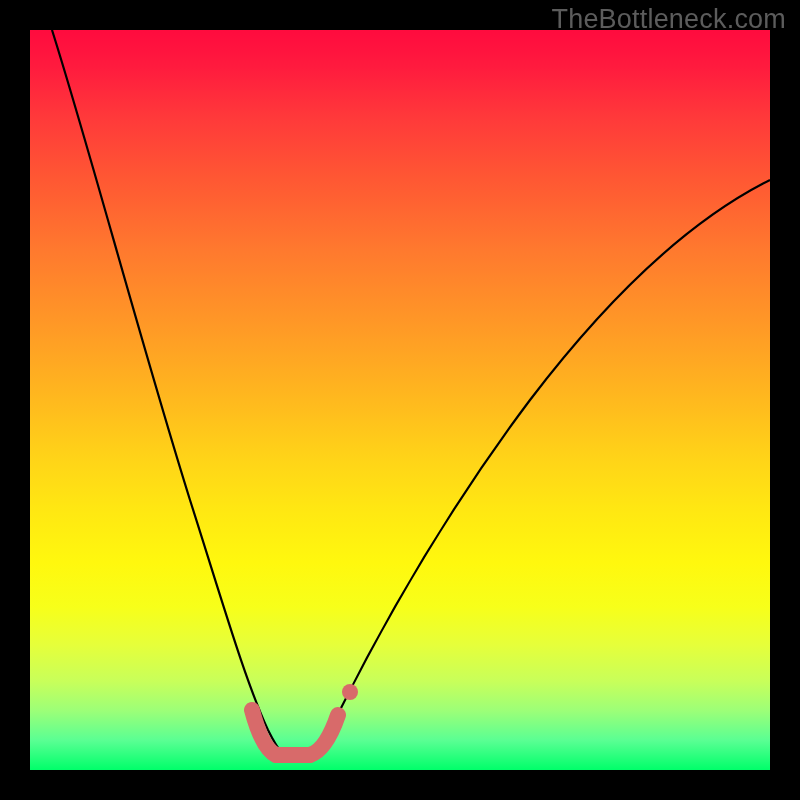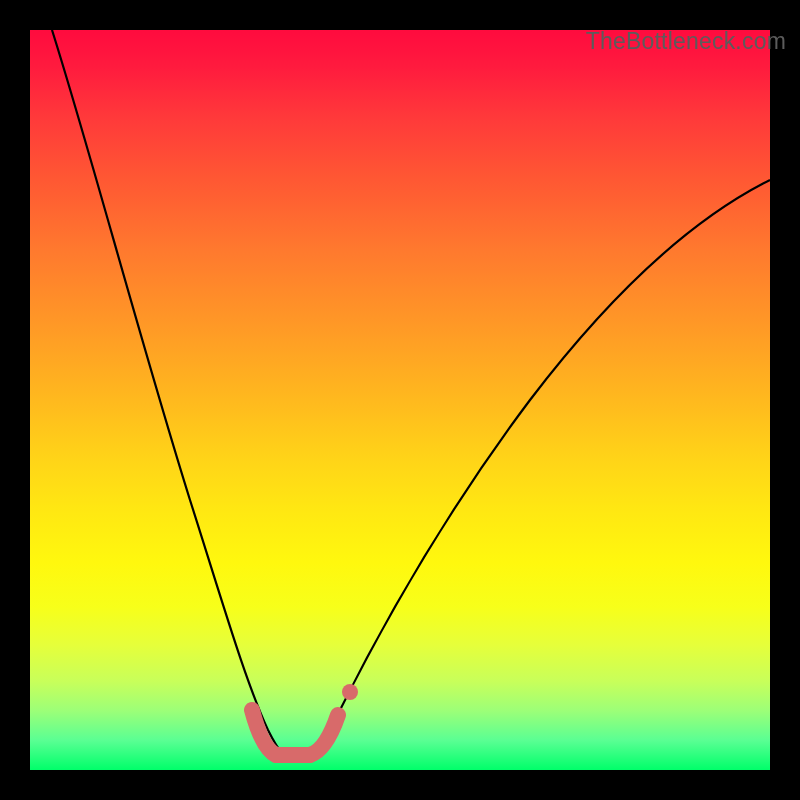--- a/index.html
+++ b/index.html
@@ -33,26 +33,25 @@
       #c8ff5a 88%,
       #9cff78 92%,
       #5aff93 96%,
       #00ff6a 100%
     );
   }
   .watermark {
     position: absolute;
     top: 4px;
     right: 14px;
-    font-size: 23px;
+    font-size: 27px;
     font-weight: 500;
     color: #5c5c5c;
     letter-spacing: 0.2px;
     z-index: 10;
-    margin-top: 24px;
   }
   svg.curve {
     position: absolute;
     left: 0; top: 0;
     width: 740px;
     height: 740px;
     overflow: visible;
   }
   .curve-path {
     fill: none;

